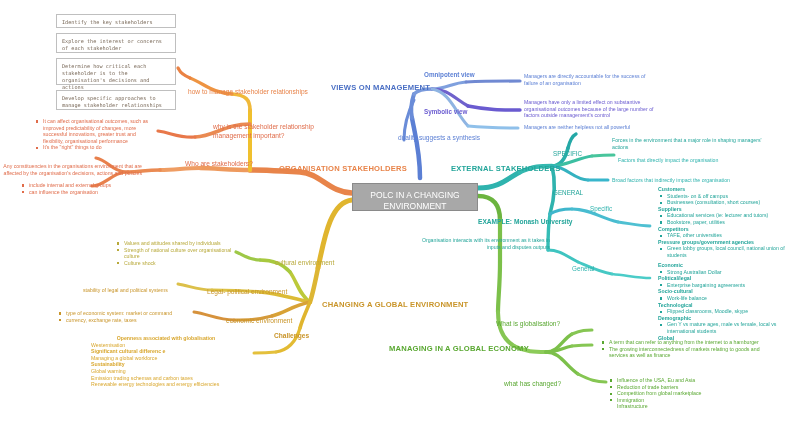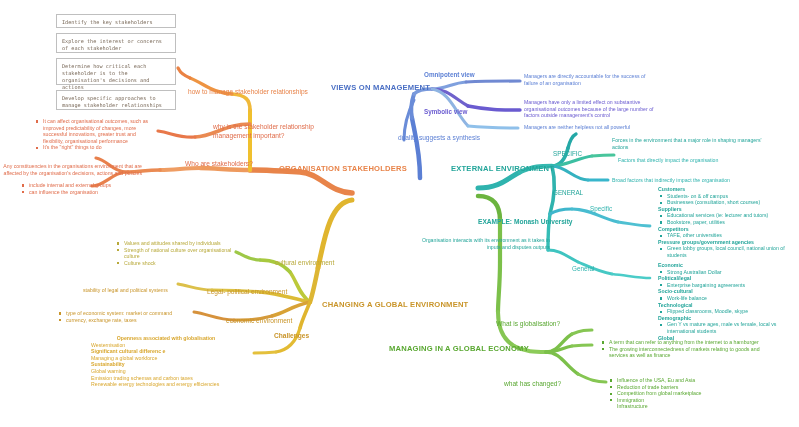--- a/index.html
+++ b/index.html
@@ -123,20 +123,23 @@
 
     <path d="M310,302 C292,306 286,312 272,316" stroke="#d8a236" stroke-width="3.6" fill="none" stroke-linecap="round"></path>
     <path d="M272,316 C256,320 248,320 234,320" stroke="#d59a3a" stroke-width="3.2" fill="none" stroke-linecap="round"></path>
     <path d="M234,320 C218,320 208,314 194,312" stroke="#d6923c" stroke-width="3" fill="none" stroke-linecap="round"></path>
 
     <path d="M310,302 C306,312 302,320 300,328" stroke="#e0b52e" stroke-width="3.6" fill="none" stroke-linecap="round"></path>
     <path d="M300,328 C296,342 288,350 276,352" stroke="#e3bb33" stroke-width="3.2" fill="none" stroke-linecap="round"></path>
     <path d="M276,352 C266,353 262,353 254,353" stroke="#e4c03c" stroke-width="3" fill="none" stroke-linecap="round"></path>
   </svg>
 
+  <div class="node central" style="left:352px;top:183px;width:126px;height:28px;">
+    <span>POLC IN A CHANGING ENVIRONMENT</span>
+  </div>
 
   <div class="node boxitem" style="left:56px;top:14px;width:120px;height:14px;">
     <span>Identify the key stakeholders</span>
   </div>
   <div class="node boxitem" style="left:56px;top:33px;width:120px;height:20px;">
     <span>Explore the interest or concerns of each stakeholder</span>
   </div>
   <div class="node boxitem" style="left:56px;top:58px;width:120px;height:27px;">
     <span>Determine how critical each stakeholder is to the organisation's decisions and actions</span>
   </div>
@@ -198,21 +201,21 @@
 
   <div class="node txt c-blue2" style="left:524px;top:124px;width:150px;">
     <span>Managers are neither helpless not all powerful</span>
   </div>
 
   <div class="node lbl c-blue2" style="left:398px;top:134px;">
     <span>duality suggests a synthesis</span>
   </div>
 
   <div class="node lbl-main c-teal" style="left:451px;top:164px;">
-    <span>EXTERNAL ENVIRONMENT</span>
+    <span>EXTERNAL STAKEHOLDERS</span>
   </div>
 
   <div class="node txt c-teal" style="left:612px;top:137px;width:158px;">
     <span>Forces in the environment that a major role in shaping managers' actions</span>
   </div>
 
   <div class="node lbl-sub c-teal" style="left:553px;top:150px;">
     <span>SPECIFIC</span>
   </div>
   <div class="node txt c-teal2" style="left:618px;top:157px;width:170px;">

